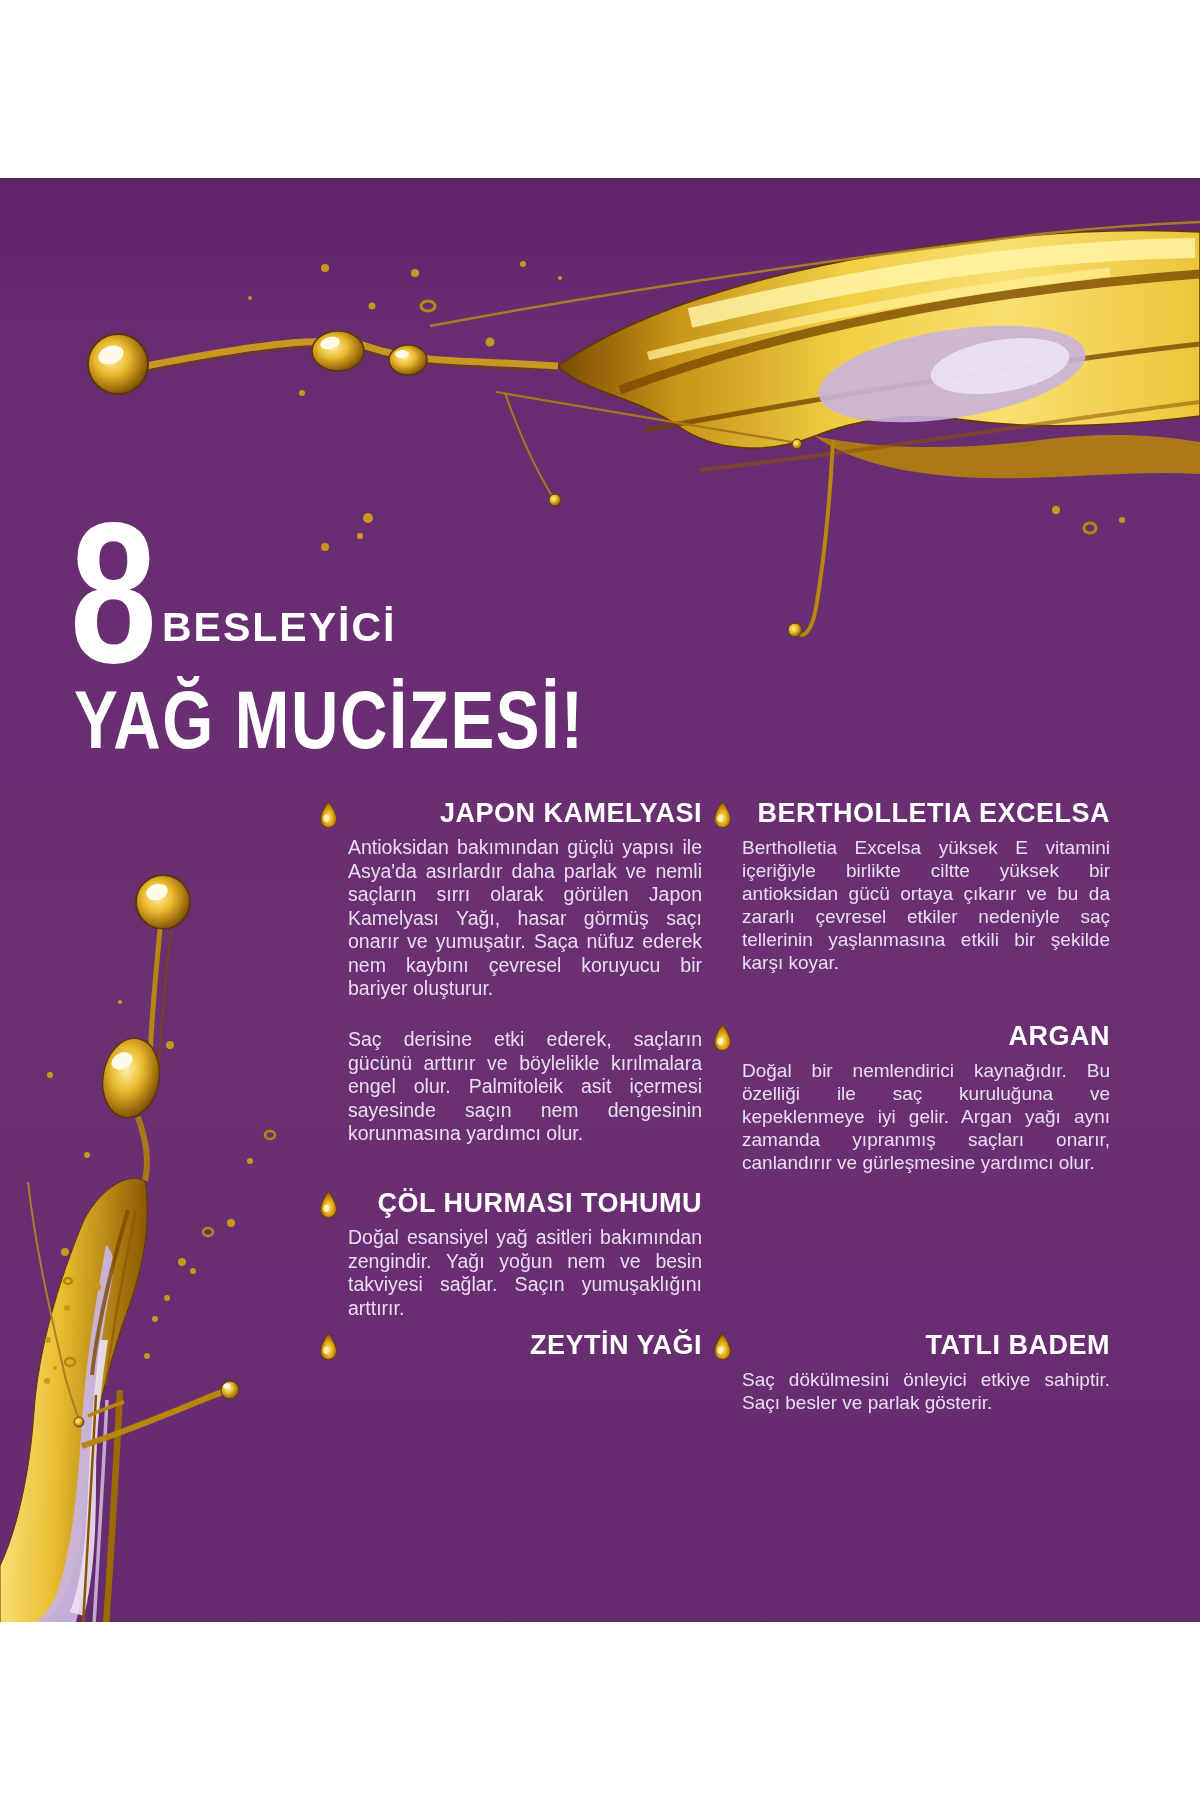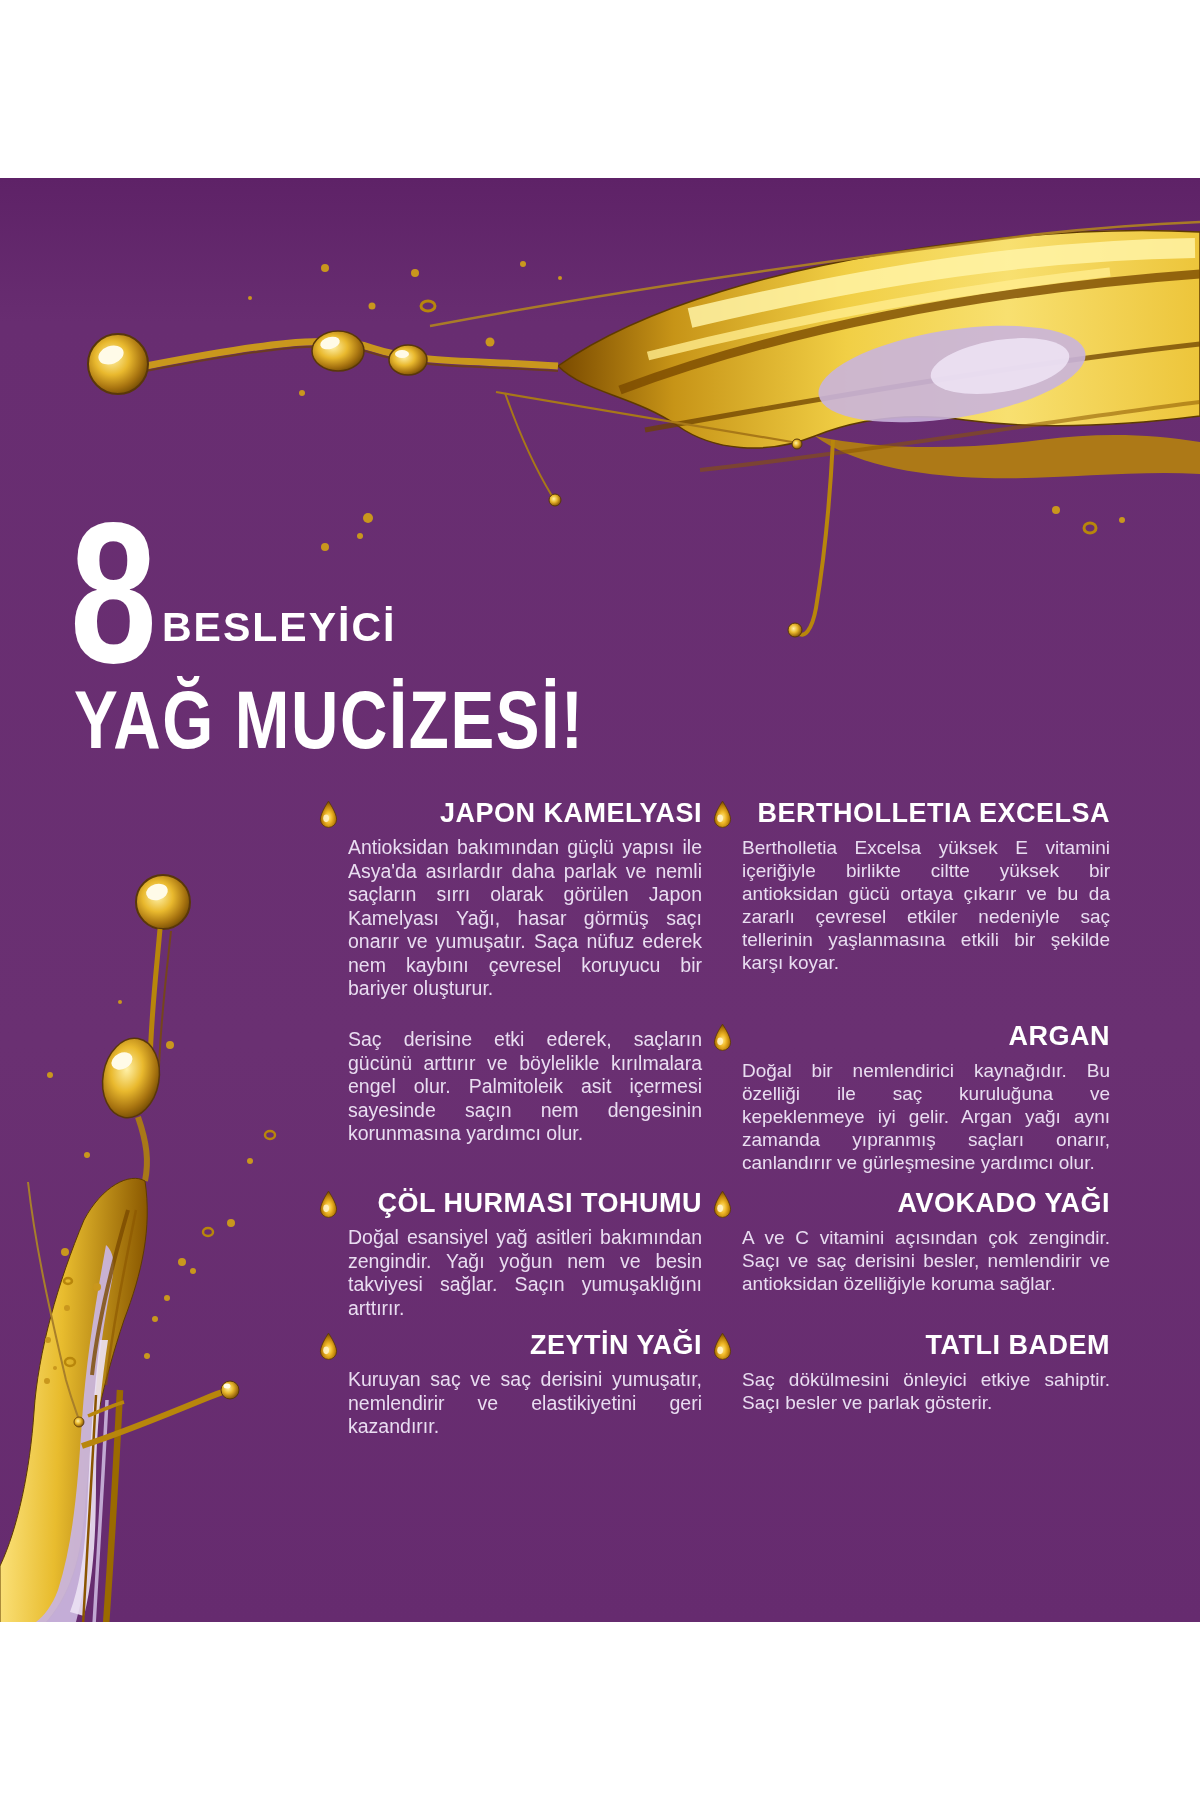--- a/index.html
+++ b/index.html
@@ -200,21 +200,20 @@
   </div>
 
   <div class="sec col-l row4">
     <div class="sec-head">
       <svg class="drop-icon" viewBox="0 0 22 30">
         <path d="M11,1 C11,1 2.5,13.5 2.5,20 a8.5,8.5 0 0 0 17,0 C19.5,13.5 11,1 11,1 Z" fill="url(#gdrop)" stroke="#5a3700" stroke-width=".8"></path>
         <ellipse cx="8.5" cy="19" rx="3" ry="4" fill="#fff3c9" opacity=".9"></ellipse>
       </svg>
       <h3>ZEYTİN YAĞI</h3>
     </div>
-    <p>Kuruyan saç ve saç derisini yumuşatır, nemlendirir ve elastikiyetini geri kazandırır.</p>
   </div>
 
   <div class="sec col-r row1">
     <div class="sec-head">
       <svg class="drop-icon" viewBox="0 0 22 30">
         <path d="M11,1 C11,1 2.5,13.5 2.5,20 a8.5,8.5 0 0 0 17,0 C19.5,13.5 11,1 11,1 Z" fill="url(#gdrop)" stroke="#5a3700" stroke-width=".8"></path>
         <ellipse cx="8.5" cy="19" rx="3" ry="4" fill="#fff3c9" opacity=".9"></ellipse>
       </svg>
       <h3>BERTHOLLETIA EXCELSA</h3>
     </div>
@@ -225,30 +224,20 @@
     <div class="sec-head">
       <svg class="drop-icon" viewBox="0 0 22 30">
         <path d="M11,1 C11,1 2.5,13.5 2.5,20 a8.5,8.5 0 0 0 17,0 C19.5,13.5 11,1 11,1 Z" fill="url(#gdrop)" stroke="#5a3700" stroke-width=".8"></path>
         <ellipse cx="8.5" cy="19" rx="3" ry="4" fill="#fff3c9" opacity=".9"></ellipse>
       </svg>
       <h3>ARGAN</h3>
     </div>
     <p>Doğal bir nemlendirici kaynağıdır. Bu özelliği ile saç kuruluğuna ve kepeklenmeye iyi gelir. Argan yağı aynı zamanda yıpranmış saçları onarır, canlandırır ve gürleşmesine yardımcı olur.</p>
   </div>
 
-  <div class="sec col-r row3">
-    <div class="sec-head">
-      <svg class="drop-icon" viewBox="0 0 22 30">
-        <path d="M11,1 C11,1 2.5,13.5 2.5,20 a8.5,8.5 0 0 0 17,0 C19.5,13.5 11,1 11,1 Z" fill="url(#gdrop)" stroke="#5a3700" stroke-width=".8"></path>
-        <ellipse cx="8.5" cy="19" rx="3" ry="4" fill="#fff3c9" opacity=".9"></ellipse>
-      </svg>
-      <h3>AVOKADO YAĞI</h3>
-    </div>
-    <p>A ve C vitamini açısından çok zengindir. Saçı ve saç derisini besler, nemlendirir ve antioksidan özelliğiyle koruma sağlar.</p>
-  </div>
 
   <div class="sec col-r row4">
     <div class="sec-head">
       <svg class="drop-icon" viewBox="0 0 22 30">
         <path d="M11,1 C11,1 2.5,13.5 2.5,20 a8.5,8.5 0 0 0 17,0 C19.5,13.5 11,1 11,1 Z" fill="url(#gdrop)" stroke="#5a3700" stroke-width=".8"></path>
         <ellipse cx="8.5" cy="19" rx="3" ry="4" fill="#fff3c9" opacity=".9"></ellipse>
       </svg>
       <h3>TATLI BADEM</h3>
     </div>
     <p>Saç dökülmesini önleyici etkiye sahiptir. Saçı besler ve parlak gösterir.</p>

